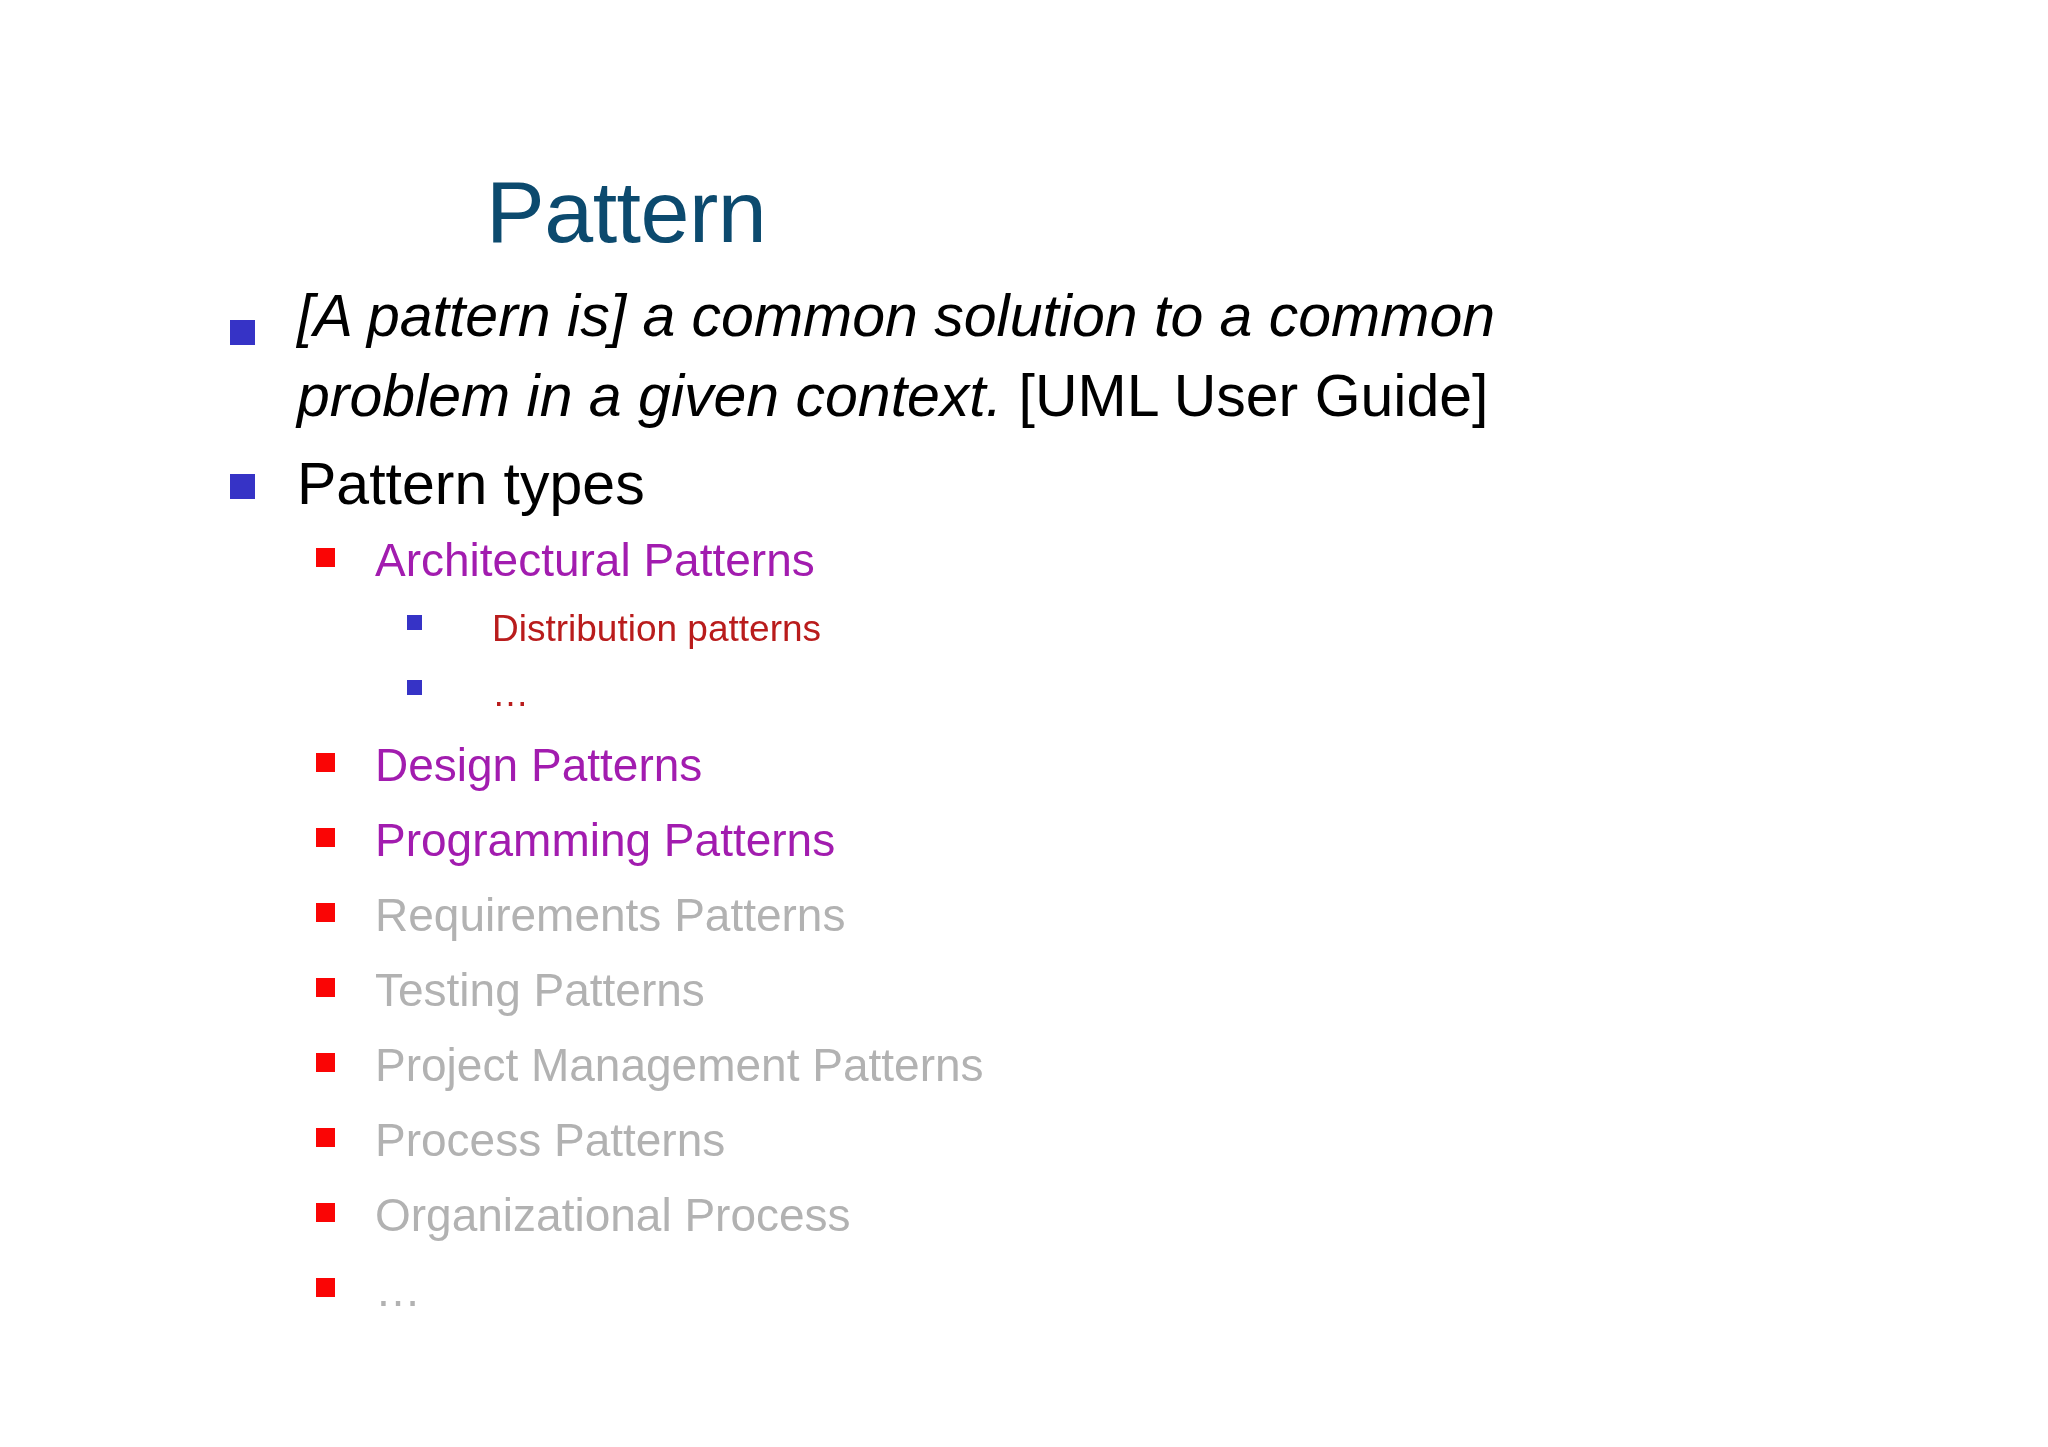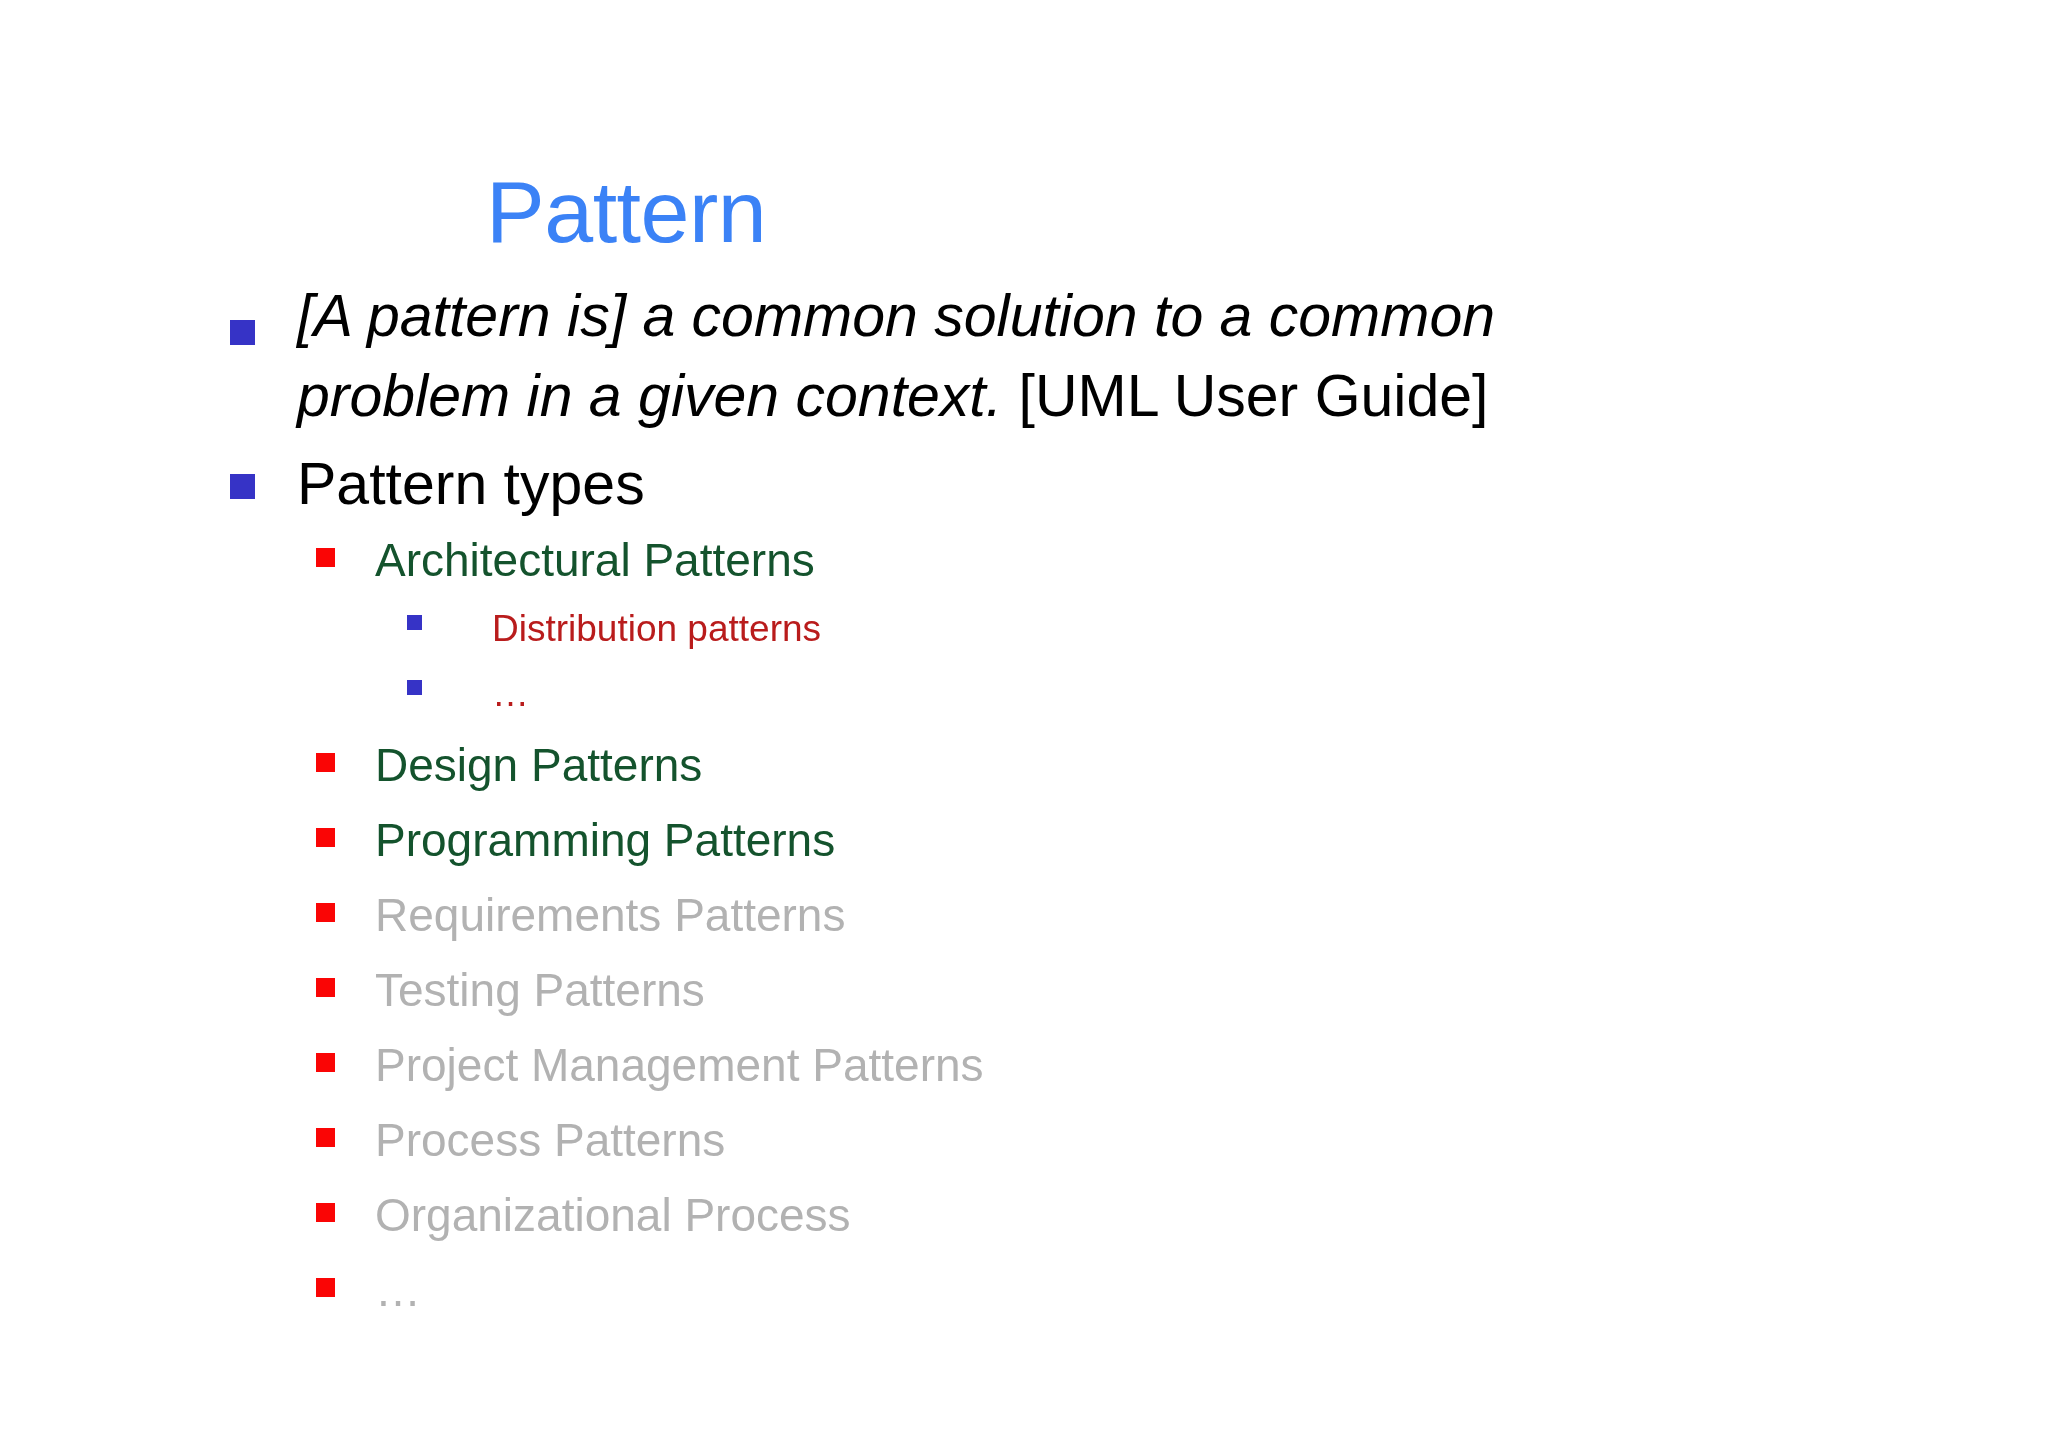--- a/index.html
+++ b/index.html
@@ -25,21 +25,21 @@
   
   .slide-title {
     position: absolute;
     left: 486px;
     top: 104px;
     font-size: 88px;
     line-height: 1.12;
     font-weight: normal;
     letter-spacing: -0.5px;
     white-space: nowrap;
-    color: #3b82f6;
+    color: #0c4a6e;
   }
 
   
   .body-list {
     position: absolute;
     left: 0;
     top: 276px;
     width: 2048px;
   }
 
@@ -108,21 +108,21 @@
   .lvl2 > .bullet-mark {
     left: 316px;
     top: 22px;
     width: 19px;
     height: 19px;
     background: #FA0505;
   }
   .lvl2 > .bullet-text {
     font-size: 46px;
     line-height: 69px;
-    color: #14532d;
+    color: #a21caf;
   }
   .lvl2.dim > .bullet-text {
     color: #B2B2B2;
   }
 
   
   .lvl3 {
     padding-left: 492px;
     margin-top: 2px;
   }

